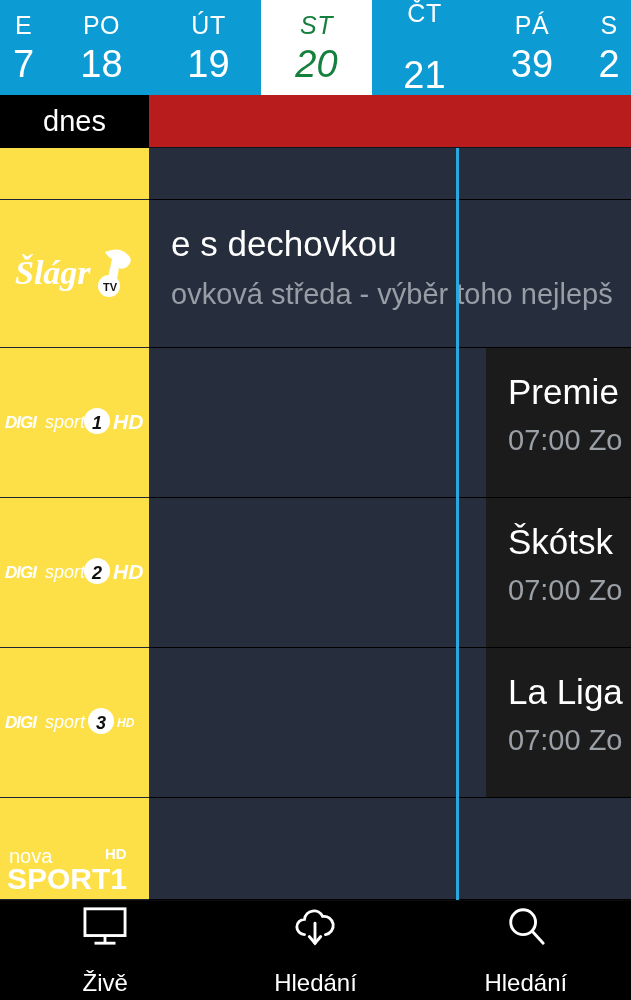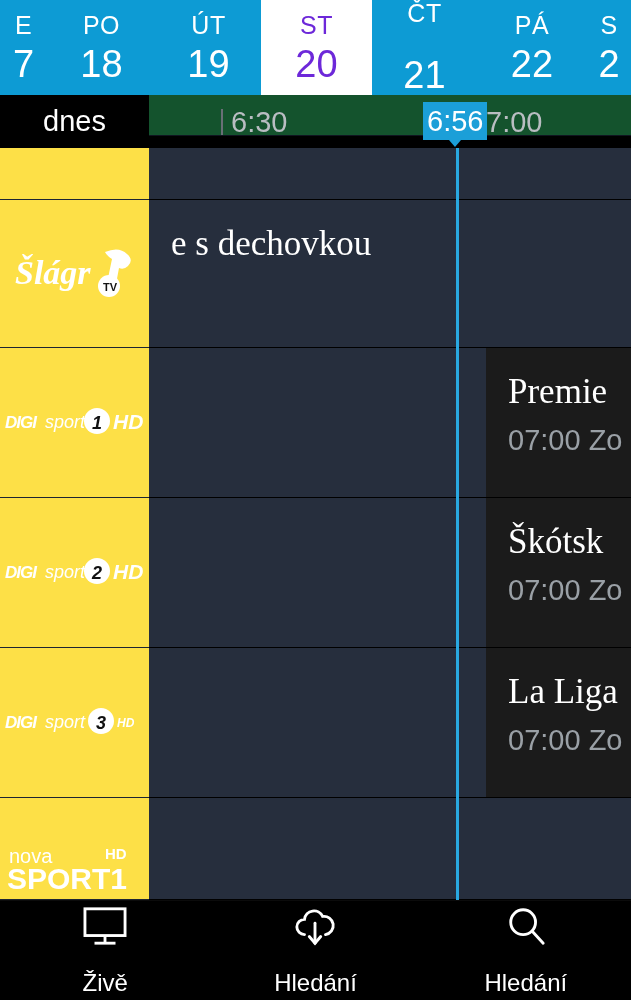--- a/index.html
+++ b/index.html
@@ -17,26 +17,26 @@
     background:#0d9bd4; display:flex; align-items:stretch;
   }
   .date-tab{
     flex:0 0 auto; display:flex; flex-direction:column;
     align-items:center; justify-content:center; color:#ffffff;
     overflow:hidden;
   }
   .date-tab .dow{ font-size:25px; font-weight:400; letter-spacing:.5px; line-height:30px; }
   .date-tab .dnum{ font-size:38px; font-weight:400; line-height:44px; margin-top:2px; }
   .date-tab.active{ background:#ffffff; }
-  .date-tab.active .dow, .date-tab.active .dnum{ color:#6d28d9; }
+  .date-tab.active .dow, .date-tab.active .dnum{ color:#15803d;font-style:italic; }
 
   
   .time-ruler{
-    position:absolute; left:0; top:95px; width:631px; height:41px;
-    background:#14532d; border-bottom:1px solid #101520;
+    position:absolute; left:0; top:95px; width:631px; height:53px;
+    background:#b91c1c; border-bottom:1px solid #101520;
   }
   .ruler-today{
     position:absolute; left:0; top:0; width:149px; height:53px;
     display:flex; align-items:center; justify-content:center;
     color:#ffffff; font-size:29px; background:#000;
   }
   .ruler-track{
     position:absolute; left:149px; top:0; right:0; height:53px;
   }
   .tick{
@@ -79,21 +79,21 @@
   }
   .row{ position:relative; width:100%; overflow:hidden; }
 
   .prog{
     position:absolute; top:0; bottom:1px;
     background:#1b1b1b; border-right:1px solid #2b3445;
     padding:22px 22px 0 22px; overflow:hidden;
   }
   .prog.selected{ background:#262e3d; border-right:none; }
   .prog .ptitle{
-    color:#ffffff; font-size:35px; line-height:44px; white-space:nowrap;font-family:Liberation Serif, serif;
+    color:#ffffff; font-size:35px; line-height:44px; white-space:nowrap;
   }
   .prog .psub{
     color:#989ea6; font-size:29px; line-height:40px; margin-top:8px; white-space:nowrap;
   }
   .prog .ptime{
     color:#9aa0a6; font-size:29px; line-height:40px; margin-top:6px; white-space:nowrap;
   }
 
   .nowline{
     position:absolute; top:0; bottom:0; width:3px; background:#29a8e0; z-index:4;
@@ -135,36 +135,30 @@
       <div class="date-tab active" style="width: 111px;">
         <div class="dow">ST</div>
         <div class="dnum">20</div>
       </div>
       <div class="date-tab" style="width: 105px; gap: 23px;">
         <div class="dow">ČT</div>
         <div class="dnum">21</div>
       </div>
       <div class="date-tab" style="width: 110px;">
         <div class="dow">PÁ</div>
-        <div class="dnum">22</div>
+        <div class="dnum">39</div>
       </div>
       <div class="date-tab" style="width: 44px;">
         <div class="dow">S</div>
         <div class="dnum">2</div>
       </div>
     </div>
 
   <div class="time-ruler">
     <div class="ruler-today">dnes</div>
-    <div class="ruler-track" id="ruler-track">
-        <div class="tick" style="left: 72px;"></div>
-        <div class="tick-label" style="left: 82px;">6:30</div>
-        <div class="tick-label" style="left: 337px;">7:00</div>
-        <div class="now-badge" style="left: 274px;">6:56</div>
-      </div>
   </div>
 
   <div class="guide">
     <div class="chan-col" id="chan-col">
         <div class="chan-cell" style="position: absolute; left: 0px; top: -60px; height: 112px;">
           <div class="chan-logo"></div>
         </div>
         <div class="chan-cell" style="position: absolute; left: 0px; top: 52px; height: 148px;">
           <div class="chan-logo"><svg width="124" height="60" viewBox="0 0 124 60">
               <g fill="#ffffff">
@@ -212,20 +206,21 @@
       </div>
     <div class="rows" id="rows">
         <div class="row" style="position: absolute; left: 0px; top: -60px; height: 112px; width: 482px;">
           <div class="prog selected" style="left: 0px; width: 482px;">
             <div class="psub">vání s muzikou</div>
           </div>
         </div>
         <div class="row" style="position: absolute; left: 0px; top: 52px; height: 148px; width: 482px;">
           <div class="prog selected" style="left: 0px; width: 482px;">
             <div class="ptitle">e s dechovkou</div>
+            <div class="psub">ovková středa - výběr toho nejlepš</div>
           </div>
         </div>
         <div class="row" style="position: absolute; left: 0px; top: 200px; height: 150px; width: 482px;">
           <div class="prog selected" style="left: 0px; width: 482px;"></div>
           <div class="prog" style="left: 337px; width: 180px;">
             <div class="ptitle">Premie</div>
             <div class="ptime">07:00 Zo</div>
           </div>
         </div>
         <div class="row" style="position: absolute; left: 0px; top: 350px; height: 150px; width: 482px;">

